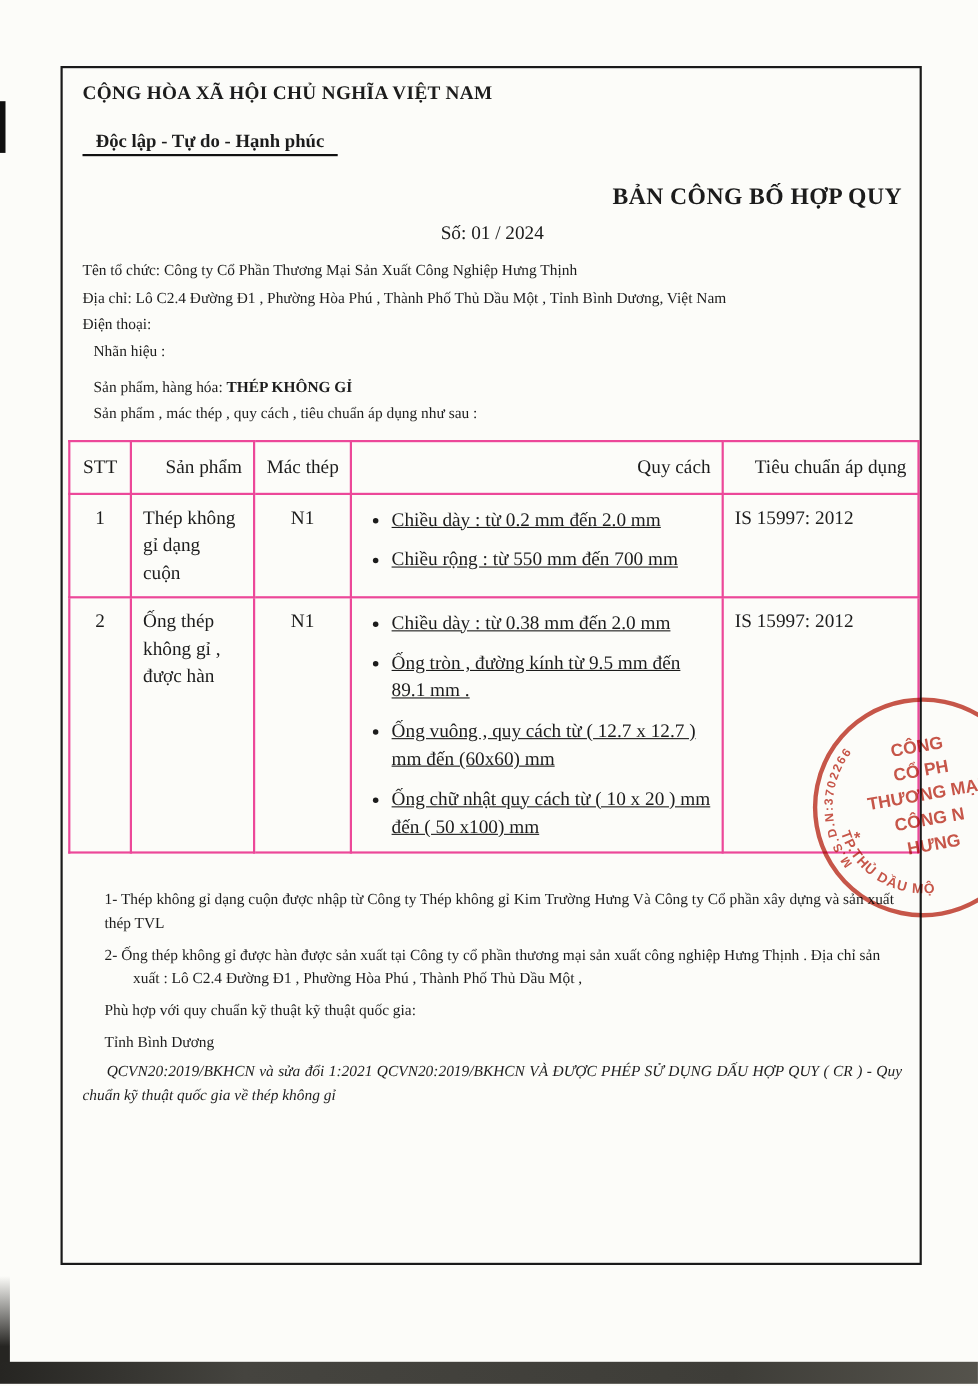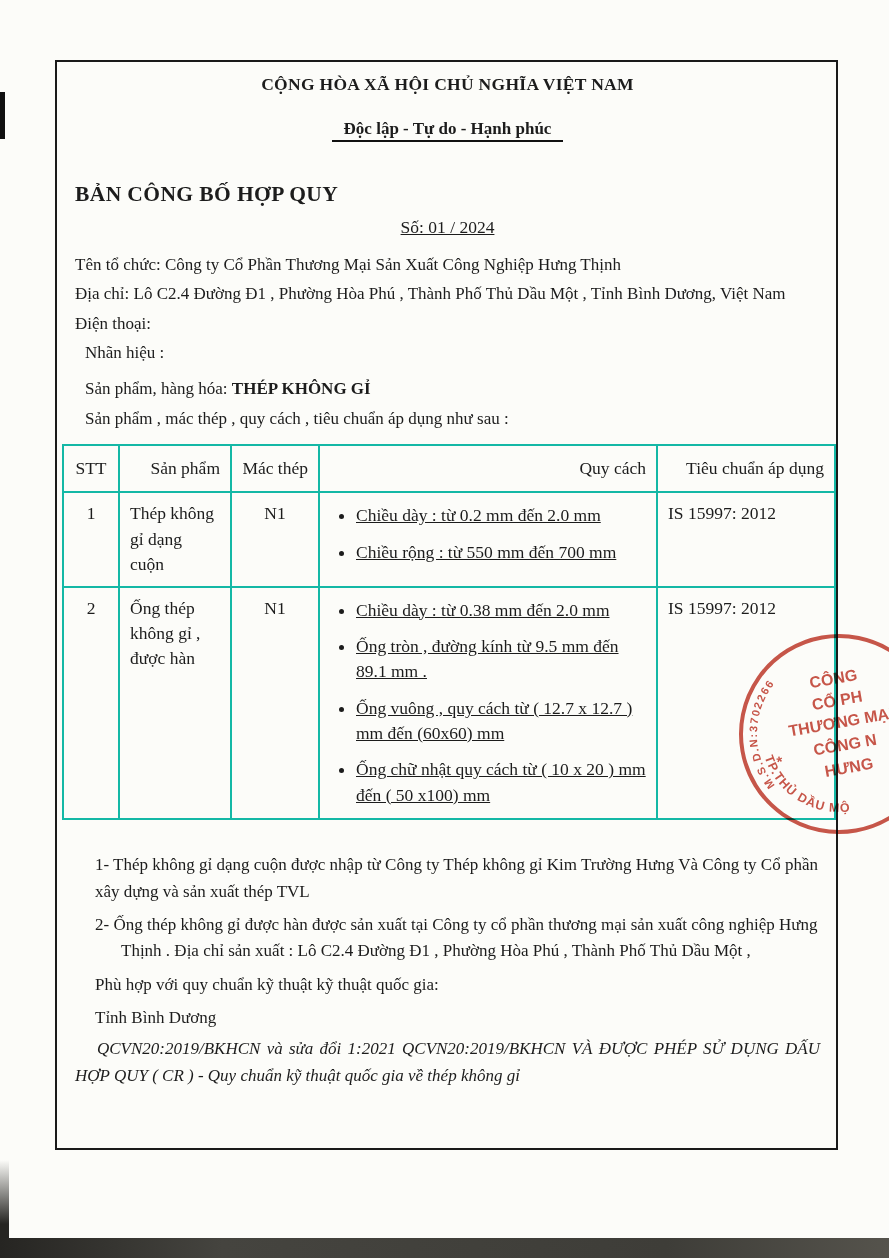--- a/index.html
+++ b/index.html
@@ -7,35 +7,35 @@
     width:889px; height:1260px; position:relative; overflow:hidden;
     background:#fcfcf9;
     font-family:"Liberation Serif","DejaVu Serif",serif;
     color:#1c1c1c;
   }
   .frame {
     position:absolute; left:55px; top:60px; width:783px; height:1090px;
     border:2px solid #1a1a1a; box-sizing:border-box;
     padding:10px 16px 0 18px;
   }
-  .hdr { text-align:center; margin-top:2px; }
+  .hdr { text-align:left; margin-top:2px; }
   .national { font-weight:bold; font-size:17.5px; letter-spacing:.3px; }
   .motto {
     display:inline-block; font-weight:bold; font-size:17px;
     border-bottom:2px solid #111; padding:2px 12px 1px; margin-top:4px;
   }
-  .doc-title { text-align:left; font-weight:bold; font-size:21.5px; margin-top:40px; letter-spacing:.4px; }
-  .doc-number { text-align:center; font-size:17.5px; margin-top:10px;text-decoration:underline; }
-  p { font-size:17px; line-height:1.55; margin:3px 0; }
+  .doc-title { text-align:right; font-weight:bold; font-size:21.5px; margin-top:24px; letter-spacing:.4px; }
+  .doc-number { text-align:center; font-size:17.5px; margin-top:10px; }
+  p { font-size:14px; line-height:1.55; margin:3px 0; }
   p.first { margin-top:14px; }
   .ind { margin-left:10px; }
   .gap-top { margin-top:10px; }
   table { border-collapse:collapse; margin-top:12px; margin-left:-13px; width:774px; table-layout:fixed; }
   th,td {
-    border:2px solid #14b8a6; font-weight:normal; font-size:17.5px;
+    border:2px solid #ec4899; font-weight:normal; font-size:17.5px;
     padding:8px 10px; text-align:left; vertical-align:top; line-height:1.45;
   }
   th { padding:10px 10px;text-align:right; }
   .ctr { text-align:center; }
   ul.specs { margin:2px 0 0; padding-left:26px; }
   ul.specs li { margin:0 0 11px;text-decoration:underline; }
   ul.specs li:last-child { margin-bottom:2px; }
   .notes { margin-top:32px; }
   .note { margin:7px 0 4px 20px; }
   .n2 { padding-left:26px; text-indent:-26px; }

